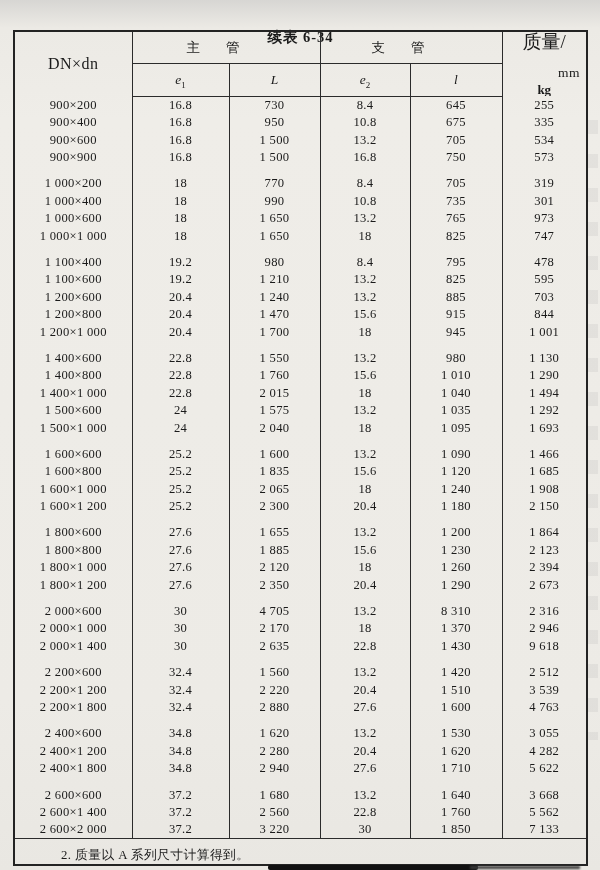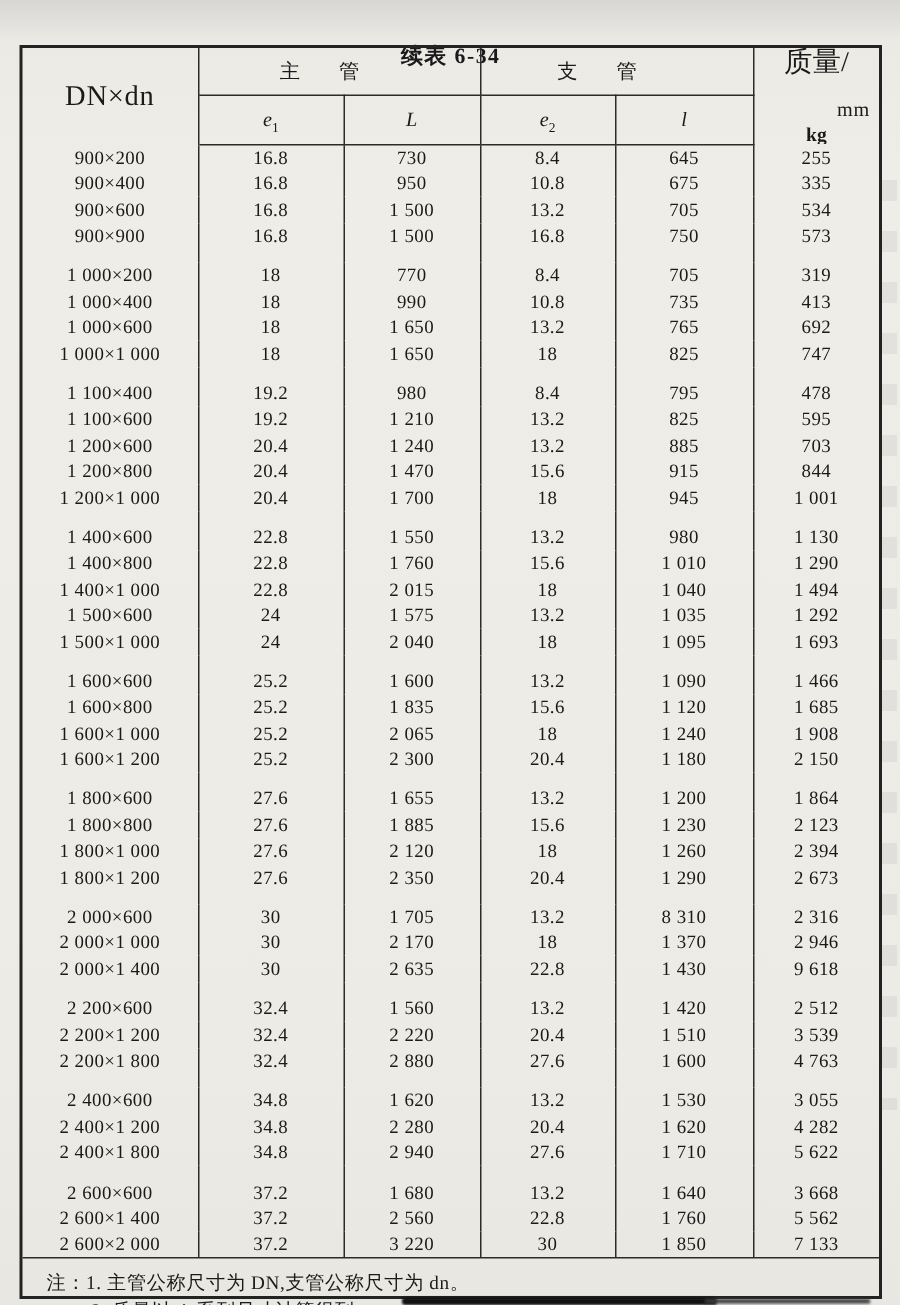--- a/index.html
+++ b/index.html
@@ -18,21 +18,21 @@
   .sheet{
     position:absolute;left:13px;top:30px;width:575px;height:836px;
     border:2px solid #232323;box-sizing:border-box;background:transparent;
   }
   table{border-collapse:collapse;width:100%;table-layout:fixed;}
   td{padding:0;text-align:center;vertical-align:middle;font-size:12.5px;line-height:1;
      white-space:nowrap;overflow:hidden;}
   
   .c0,.c1,.c2,.c3,.c4{border-right:1.4px solid #2b2b2b;}
   thead td{font-size:13.5px;}
-  .hdr-dn{border-right:1.4px solid #2b2b2b;font-size:19px;letter-spacing:.5px;margin-top:22px;}
+  .hdr-dn{border-right:1.4px solid #2b2b2b;font-size:16px;letter-spacing:.5px;margin-top:22px;}
   .hdr-group{height:28px;border-bottom:1.4px solid #2b2b2b;
      letter-spacing:26px;font-weight:500;}
   .hg-main{border-right:1.4px solid #2b2b2b;}
   .hg-branch{border-right:1.4px solid #2b2b2b;}
   .hdr-mass{font-weight:500;}
   .hdr-mass .l1{display:block;font-size:19px;margin-bottom:4px;}
   .hdr-mass .l2{display:block;font-size:13px;font-weight:600;font-family:"Liberation Serif",serif;margin-top:32px;}
   thead tr.sub td{height:28px;border-bottom:1.4px solid #2b2b2b;}
   .sym{font-style:italic;font-size:13.5px;font-family:"Liberation Serif","DejaVu Serif",serif;}
   .sym sub{font-style:normal;font-size:9px;line-height:0;}
@@ -142,29 +142,29 @@
           <td class="c3">8.4</td>
           <td class="c4">705</td>
           <td class="c5">319</td>
         </tr>
         <tr>
           <td class="c0">1 000×400</td>
           <td class="c1">18</td>
           <td class="c2">990</td>
           <td class="c3">10.8</td>
           <td class="c4">735</td>
-          <td class="c5">413</td>
+          <td class="c5">301</td>
         </tr>
         <tr>
           <td class="c0">1 000×600</td>
           <td class="c1">18</td>
           <td class="c2">1 650</td>
           <td class="c3">13.2</td>
           <td class="c4">765</td>
-          <td class="c5">692</td>
+          <td class="c5">973</td>
         </tr>
         <tr>
           <td class="c0">1 000×1 000</td>
           <td class="c1">18</td>
           <td class="c2">1 650</td>
           <td class="c3">18</td>
           <td class="c4">825</td>
           <td class="c5">747</td>
         </tr>
         <tr class="spacer">
@@ -347,21 +347,21 @@
           <td class="c0"></td>
           <td class="c1"></td>
           <td class="c2"></td>
           <td class="c3"></td>
           <td class="c4"></td>
           <td class="c5"></td>
         </tr>
         <tr>
           <td class="c0">2 000×600</td>
           <td class="c1">30</td>
-          <td class="c2">1 705</td>
+          <td class="c2">4 705</td>
           <td class="c3">13.2</td>
           <td class="c4">8 310</td>
           <td class="c5">2 316</td>
         </tr>
         <tr>
           <td class="c0">2 000×1 000</td>
           <td class="c1">30</td>
           <td class="c2">2 170</td>
           <td class="c3">18</td>
           <td class="c4">1 370</td>
@@ -468,20 +468,19 @@
           <td class="c1">37.2</td>
           <td class="c2">3 220</td>
           <td class="c3">30</td>
           <td class="c4">1 850</td>
           <td class="c5">7 133</td>
         </tr>
       </tbody>
   </table>
 
   <div class="notes">
-    <div class="line1"><span>注：</span><span>1. 主管公称尺寸为 DN,支管公称尺寸为 dn。</span></div>
     <div class="line2"><span>2. 质量以 A 系列尺寸计算得到。</span></div>
   </div>
 </div>
 
 <div class="smudge"></div>
 <div class="smudge2"></div>
 <div class="bleed"></div>
 
 </body></html>

